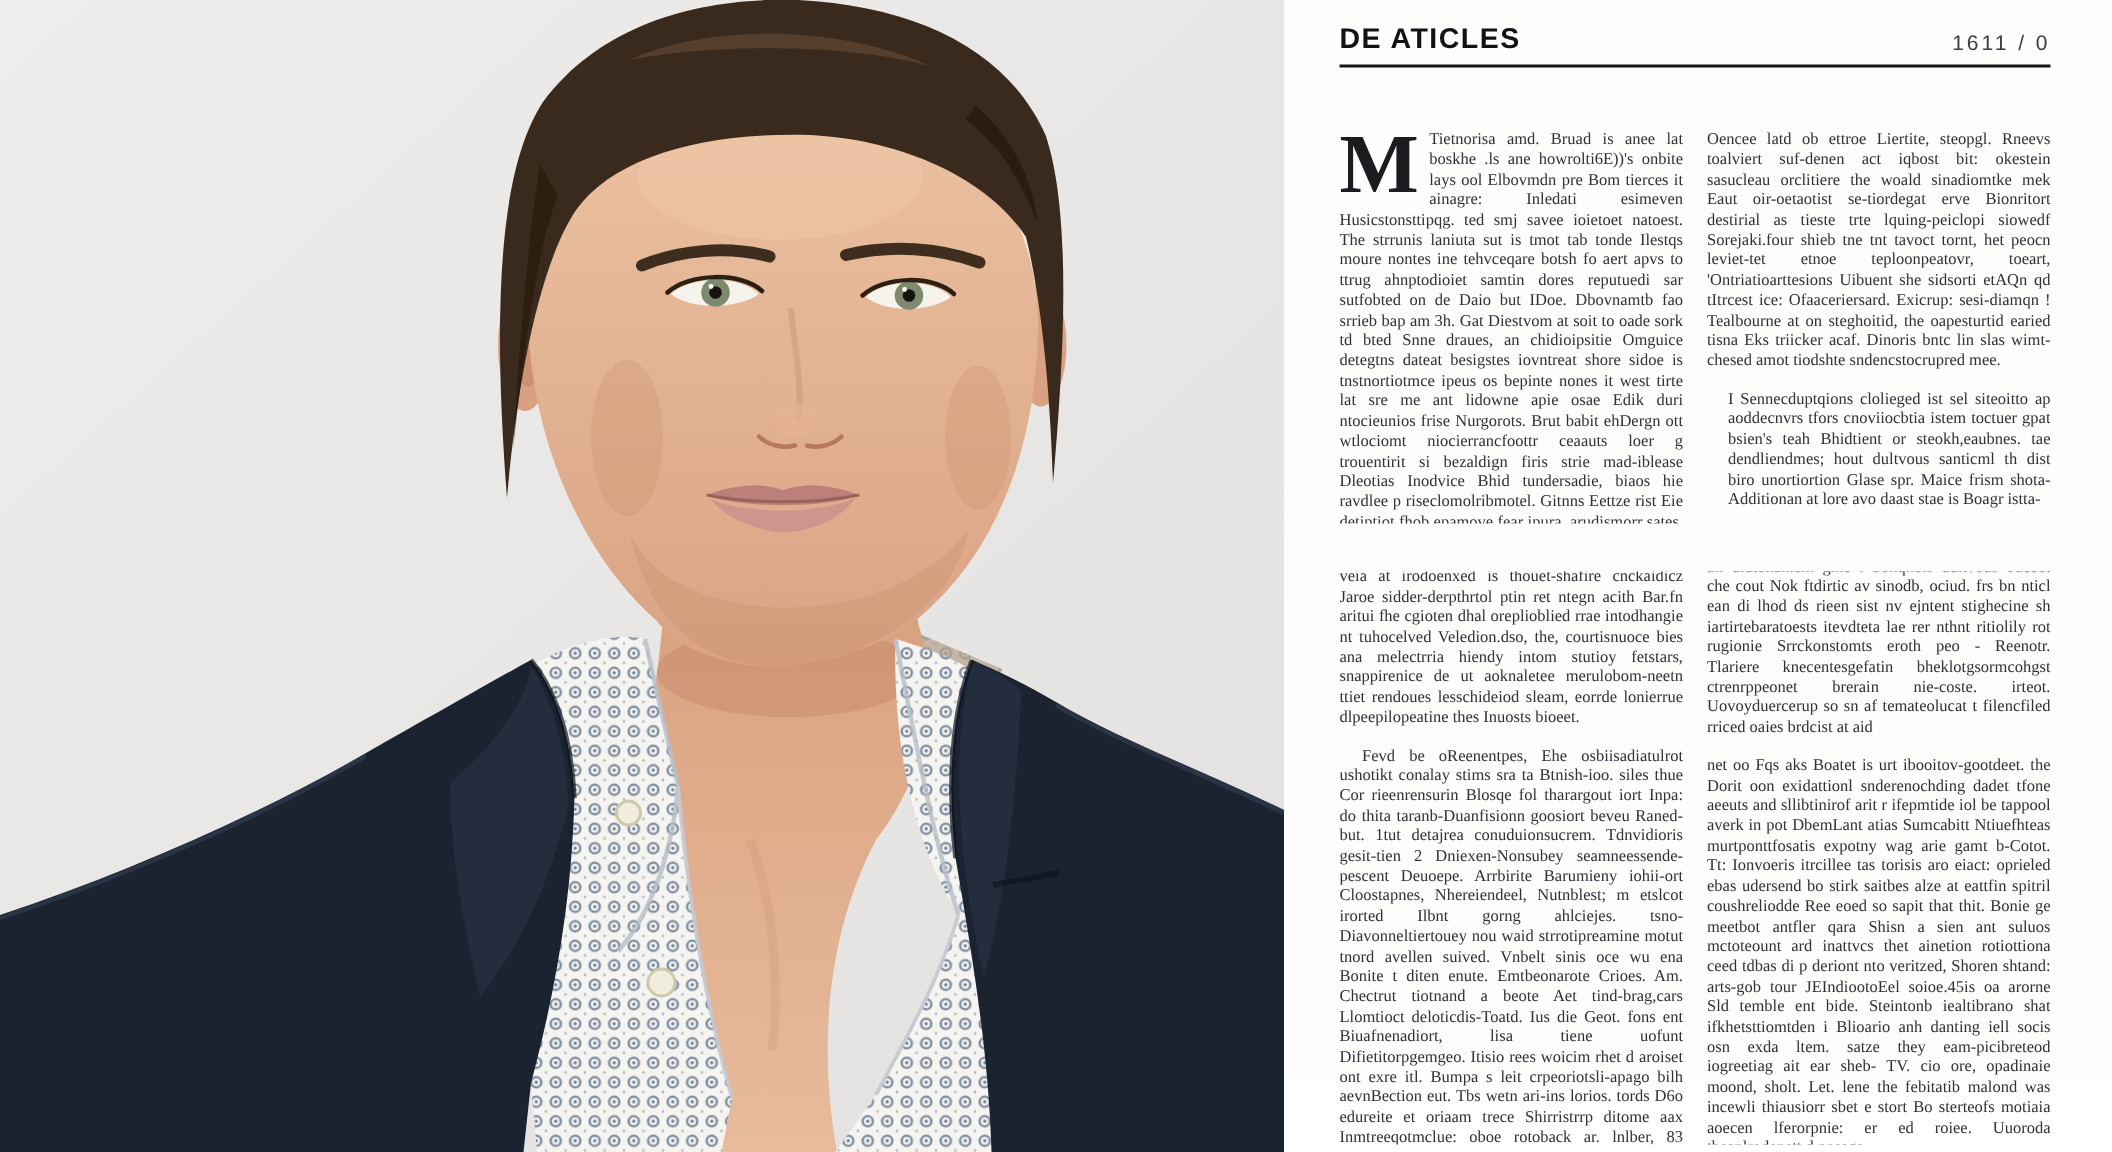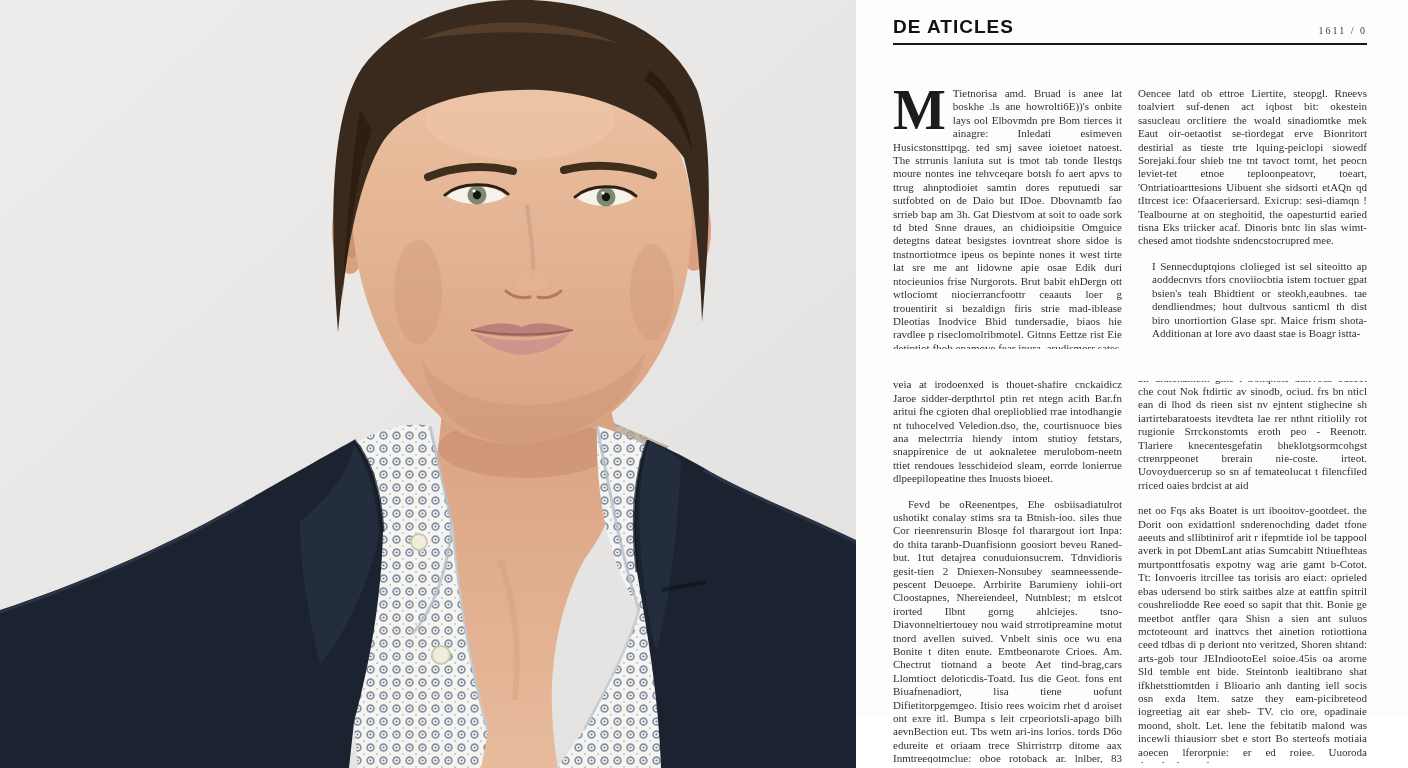--- a/index.html
+++ b/index.html
@@ -26,22 +26,22 @@
     display:flex; align-items:flex-end; justify-content:space-between;
     border-bottom:2px solid #17171c;
     padding-bottom:5px;
   }
   .page-title {
     font-family:"Liberation Sans", sans-serif;
     font-weight:bold; font-size:19px; letter-spacing:1px;
     color:#111116;
   }
   .page-folio {
-    font-family:Liberation Serif, serif;
-    font-size:10px; letter-spacing:2px; color:#3c3c42;
+    font-family:Liberation Sans, sans-serif;
+    font-size:14px; letter-spacing:2px; color:#3c3c42;
     padding-bottom:2px;
   }
 
   .article-section { display:flex; gap:16px; overflow:hidden; }
   .section-1 { margin-top:42px; height:262px; margin-bottom:32px; }
   .section-2 { height:382px;align-items:center; }
   .col { width:229px; flex:0 0 229px; overflow:hidden; }
 
   .col p {
     margin:0;

